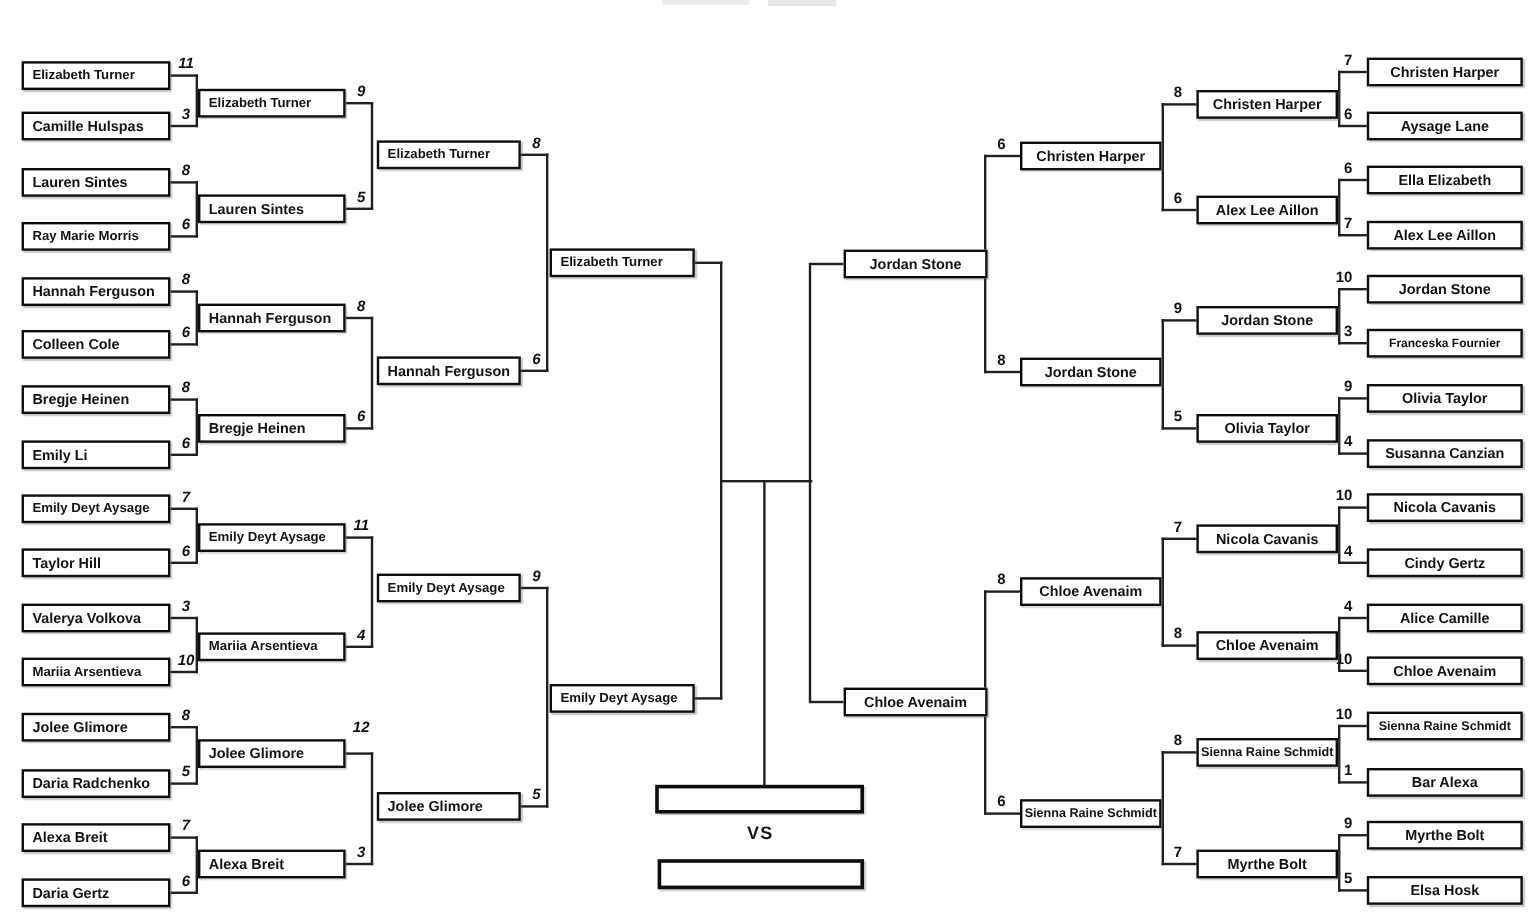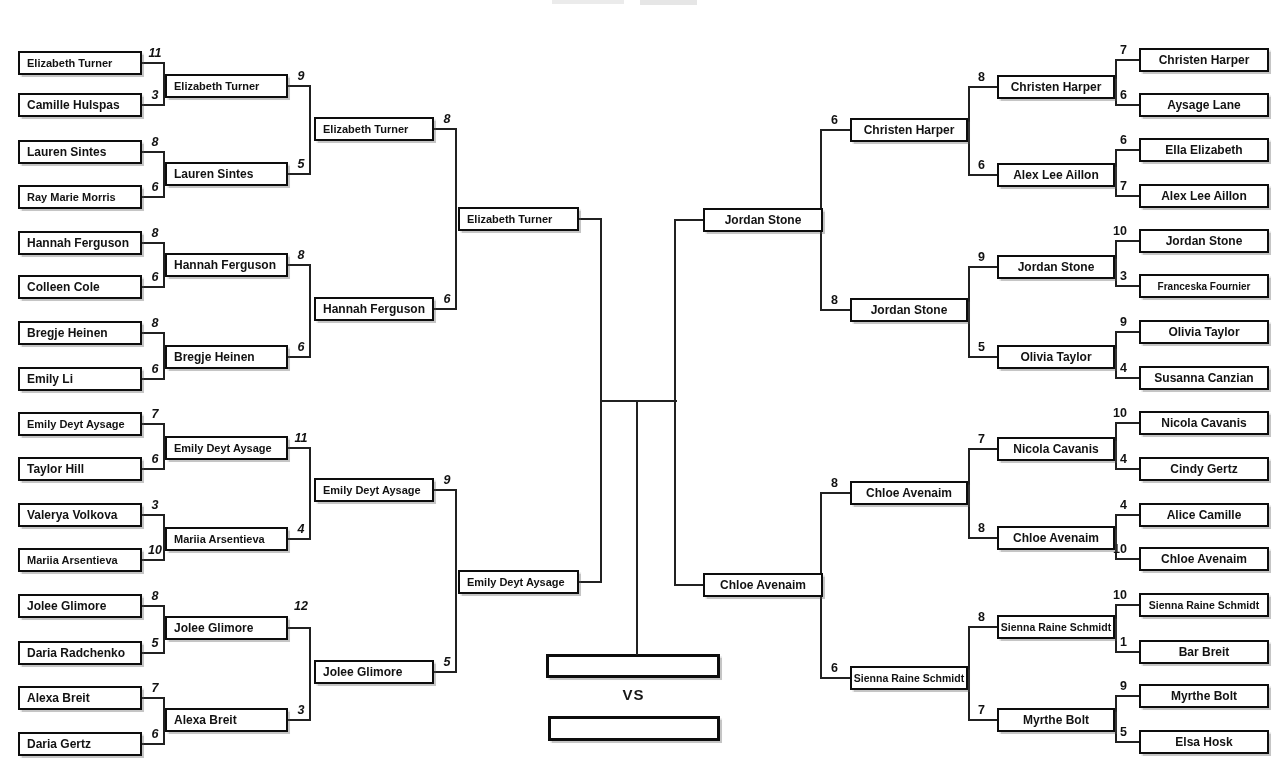--- a/index.html
+++ b/index.html
@@ -303,21 +303,21 @@
     <div class="score sl" style="top: 499px; left: 1105px;">4</div>
     <div class="pbox align-center" style="left: 1139px; top: 547px; width: 130px;">
       <span>Chloe Avenaim</span>
     </div>
     <div class="score sl" style="top: 543px; left: 1105px;">10</div>
     <div class="pbox align-center" style="left: 1139px; top: 593px; width: 130px;">
       <span style="font-size: 10.5px;">Sienna Raine Schmidt</span>
     </div>
     <div class="score sl" style="top: 589px; left: 1105px;">10</div>
     <div class="pbox align-center" style="left: 1139px; top: 640px; width: 130px;">
-      <span>Bar Breit</span>
+      <span>Bar Alexa</span>
     </div>
     <div class="score sl" style="top: 636px; left: 1105px;">1</div>
     <div class="pbox align-center" style="left: 1139px; top: 684px; width: 130px;">
       <span>Myrthe Bolt</span>
     </div>
     <div class="score sl" style="top: 680px; left: 1105px;">9</div>
     <div class="pbox align-center" style="left: 1139px; top: 730px; width: 130px;">
       <span>Elsa Hosk</span>
     </div>
     <div class="score sl" style="top: 726px; left: 1105px;">5</div>

